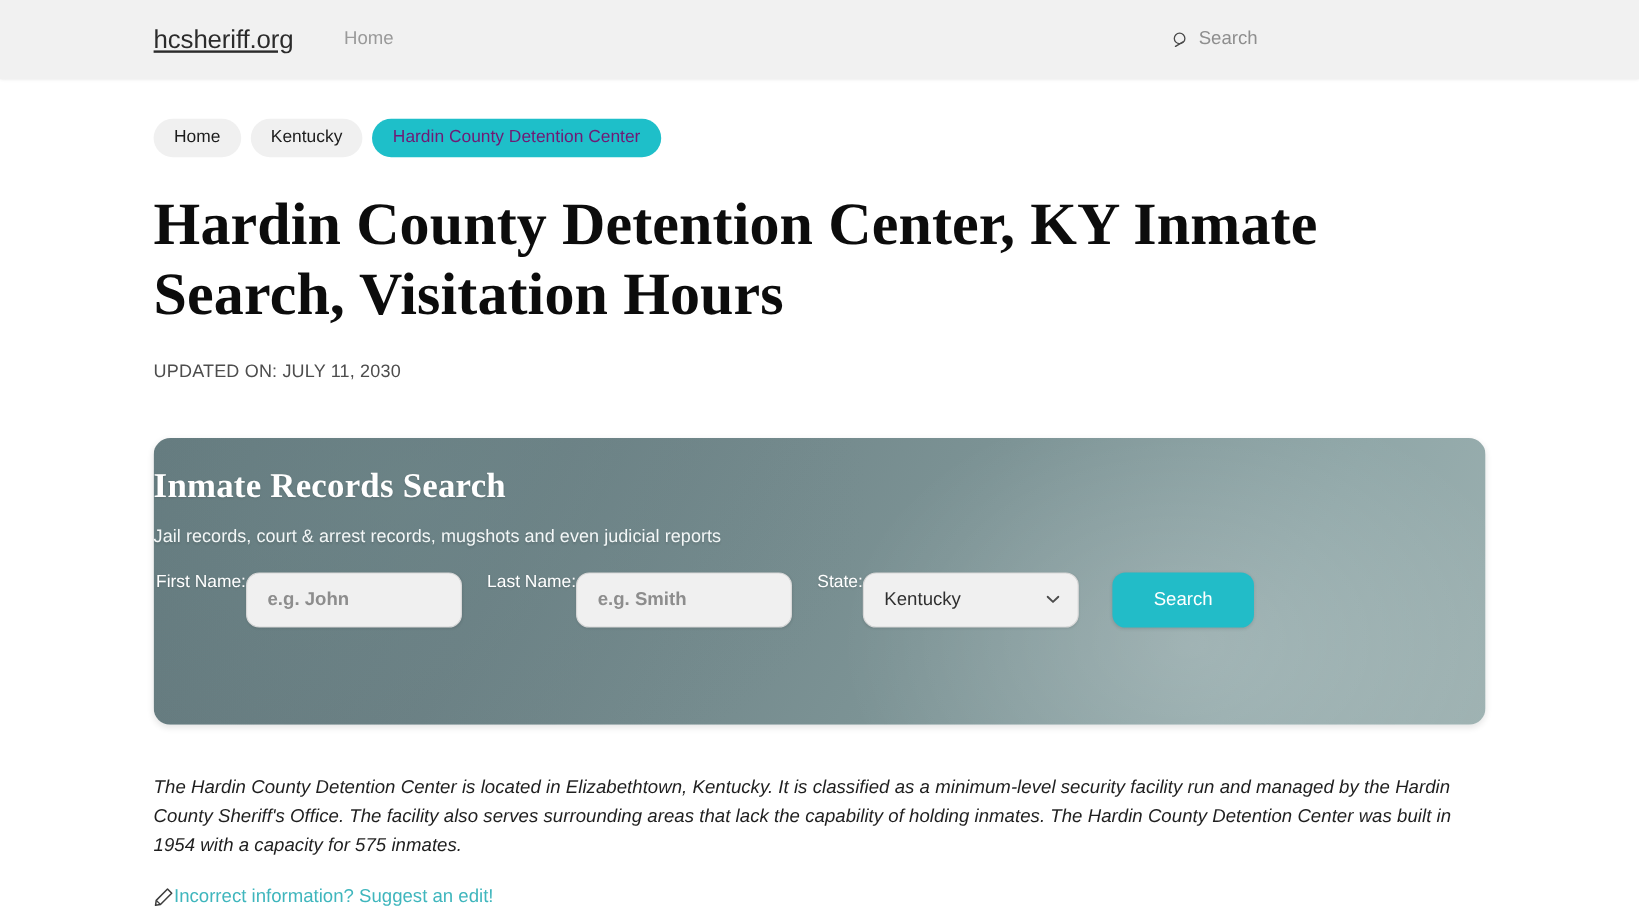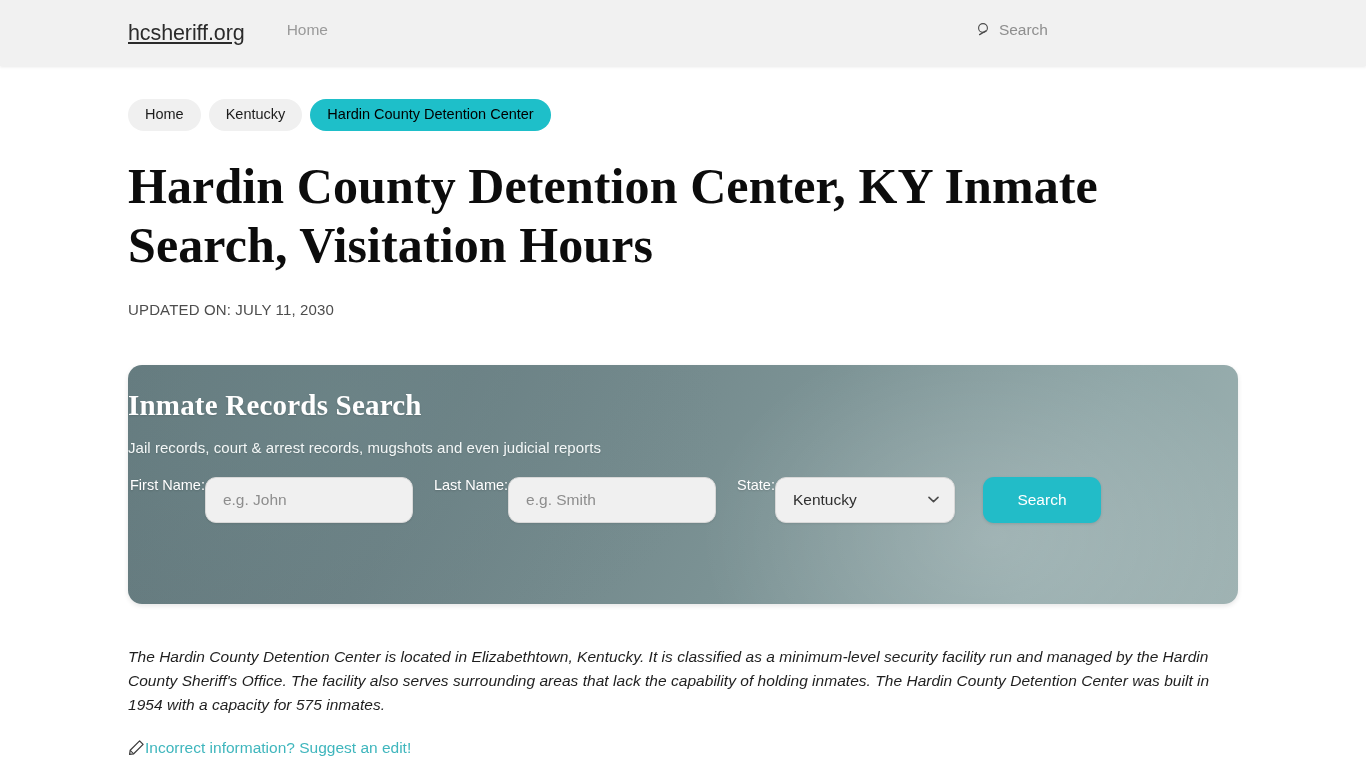--- a/index.html
+++ b/index.html
@@ -18,21 +18,21 @@
     background: #f1f1f1;
     box-shadow: 0 1px 3px rgba(0,0,0,0.09);
     display: flex;
     align-items: center;
     z-index: 5;
   }
   .header-inner {
     width: 1366px;
     padding: 0 128px;
     display: flex;
-    align-items: flex-start;
+    align-items: center;
   }
   .brand {
     font-size: 21.5px;
     color: #2b2b2b;
     letter-spacing: -0.1px;
     white-space: nowrap;
   }
   .main-nav {
     display: flex;
     align-items: center;
@@ -82,21 +82,21 @@
     padding: 7px 17px 8px;
     border-radius: 999px;
     background: #f0f0f0;
     color: #1c1c1c;
     white-space: nowrap;
     line-height: 1.15;
     text-decoration: none;
   }
   .crumb.active {
     background: #1ebfc9;
-    color: #000000;
+    color: #701a75;
   }
 
   
   .page-title {
     margin: 26px 0 0;
     font-family: "Liberation Serif", serif;
     font-weight: bold;
     font-size: 50px;
     line-height: 59px;
     letter-spacing: 0.1px;
@@ -166,21 +166,21 @@
     border-radius: 11px;
     border: 1px solid #d8d8d8;
     background: #f0f0f0;
     font-family: "Liberation Sans", sans-serif;
     font-size: 15.5px;
     color: #2f2f2f;
     padding: 0 17px;
     outline: none;
     box-shadow: 0 1px 2px rgba(0,0,0,0.08);
   }
-  .text-input { width: 208px; }
+  .text-input { width: 180px; font-weight: bold; }
   .text-input::placeholder { color: #8d8d8d; }
   .select-wrap { position: relative; }
   .select-input {
     width: 180px;
     appearance: none;
     -webkit-appearance: none;
     padding-right: 38px;
     cursor: pointer;
   }
   .chevron {

